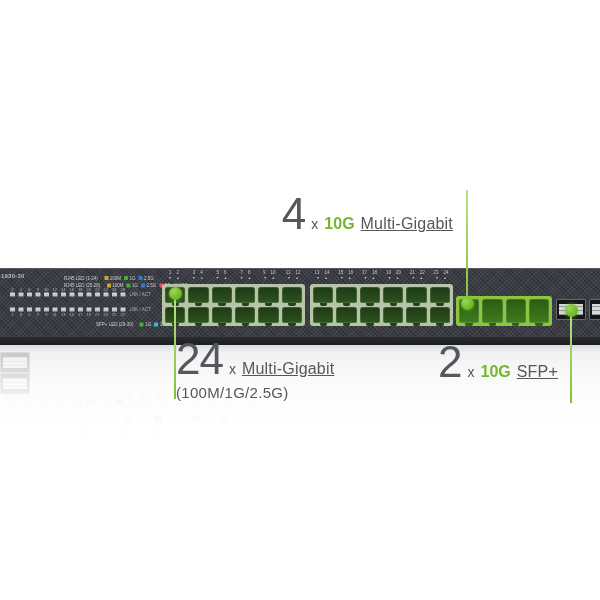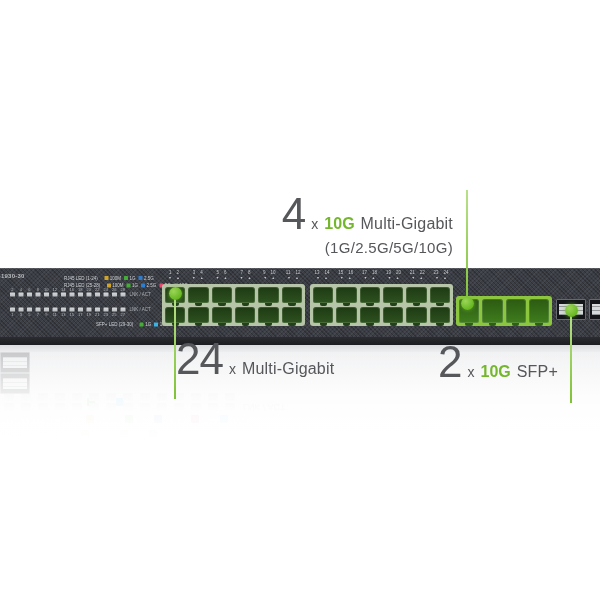--- a/index.html
+++ b/index.html
@@ -82,21 +82,21 @@
   #dot-1{left:169px;top:287px;}
   #dot-25{left:461px;top:297px;}
   #dot-29{left:565px;top:304px;}
 
   
   .anno{position:absolute;z-index:6;color:#56575b;}
   .anno .big-row{display:flex;align-items:baseline;gap:6px;line-height:1;}
   .anno .big{font-size:44px;font-weight:400;letter-spacing:-1px;}
   .anno .times{font-size:14px;}
   .anno .speed{font-size:16px;font-weight:bold;color:#74b72c;}
-  .anno .lbl{font-size:16px;letter-spacing:.2px;}
+  .anno .lbl{font-size:16px;letter-spacing:.2px;text-decoration:underline;}
   .anno .sub{font-size:15px;letter-spacing:.3px;margin-top:3px;}
   #anno-top{right:147px;top:192px;text-align:right;}
   #anno-top .big-row{justify-content:flex-end;}
   #anno-bl{left:176px;top:337px;text-align:left;}
   #anno-br{right:42px;top:340px;text-align:right;}
   #anno-br .big-row{justify-content:flex-end;}
 
   
   #reflection{position:absolute;left:0;top:345px;width:600px;height:115px;overflow:hidden;z-index:1;
     background:linear-gradient(#e7e8ea,#fbfbfc 70%,#fff);}
@@ -833,29 +833,29 @@
   <div class="cdot" id="dot-25"></div>
   <div class="cdot" id="dot-29"></div>
 
   <div class="anno" id="anno-top">
     <div class="big-row">
       <span class="big">4</span>
       <span class="times">x</span>
       <span class="speed">10G</span>
       <span class="lbl">Multi-Gigabit</span>
     </div>
-    <div class="sub">(1G/2.5G/5G/10G)</div>
   </div>
 
   <div class="anno" id="anno-bl">
     <div class="big-row">
       <span class="big">24</span>
       <span class="times">x</span>
       <span class="lbl">Multi-Gigabit</span>
     </div>
+    <div class="sub">(100M/1G/2.5G)</div>
   </div>
 
   <div class="anno" id="anno-br">
     <div class="big-row">
       <span class="big">2</span>
       <span class="times">x</span>
       <span class="speed">10G</span>
       <span class="lbl">SFP+</span>
     </div>
   </div>

